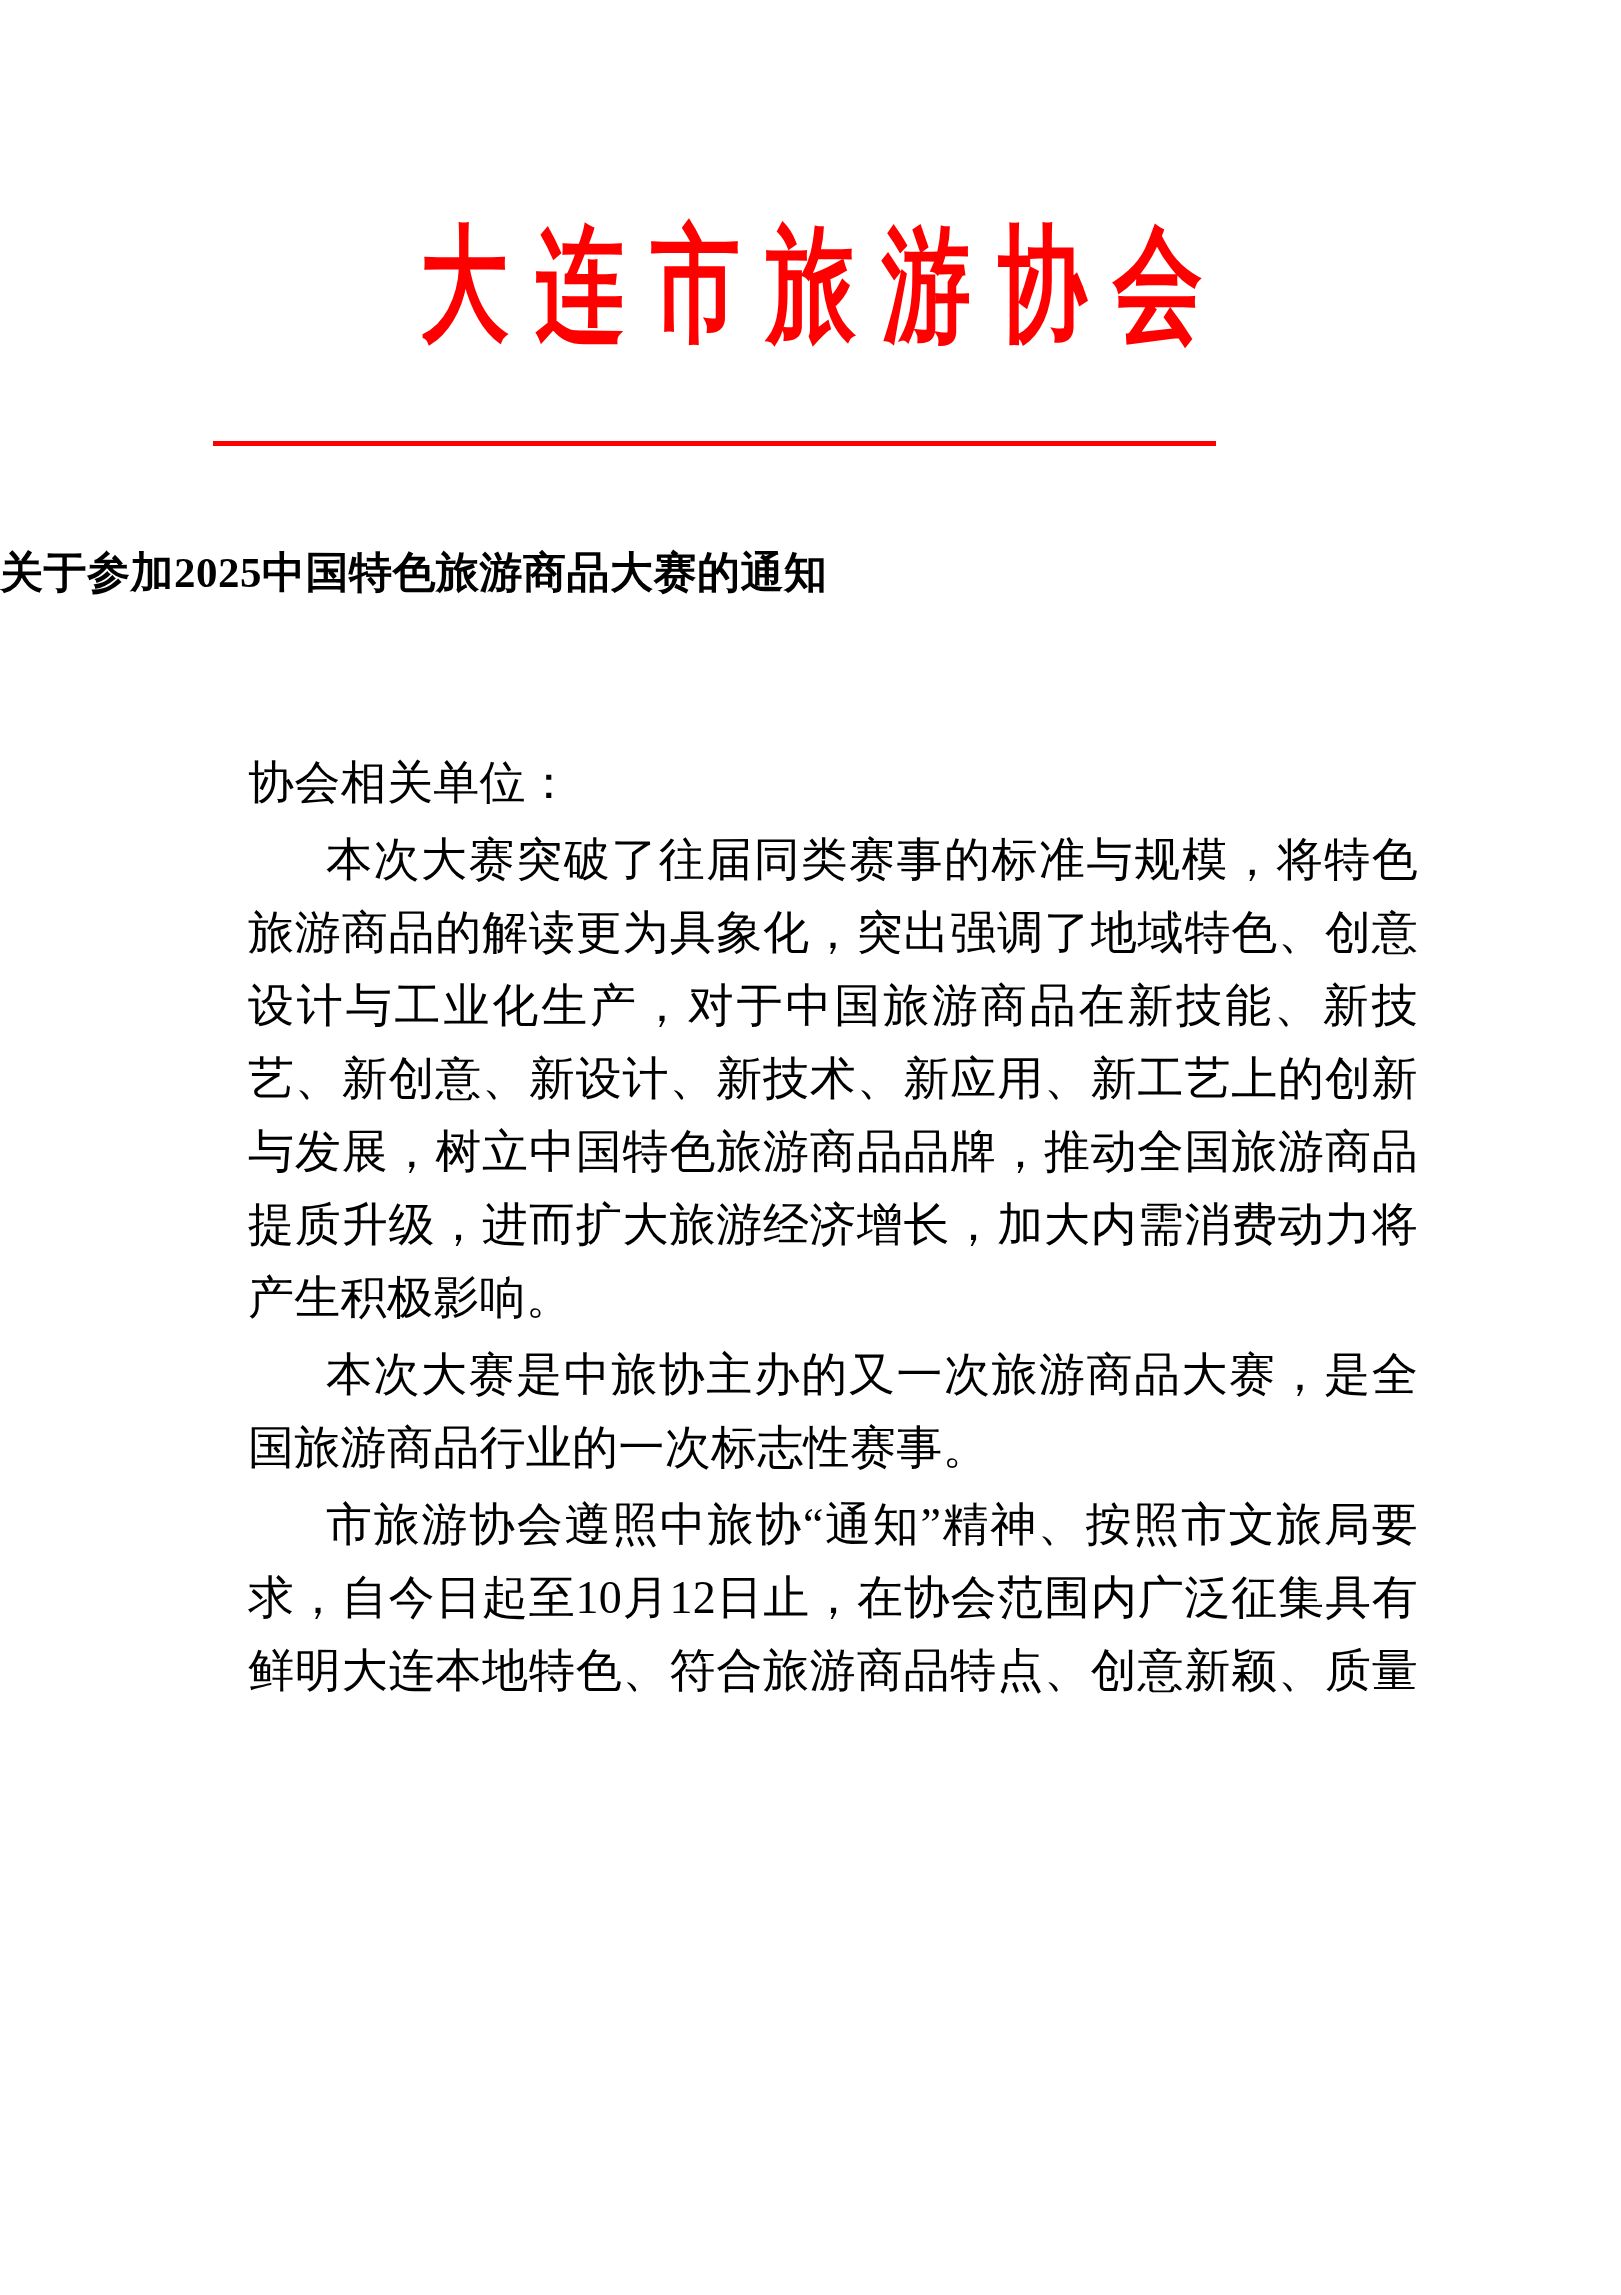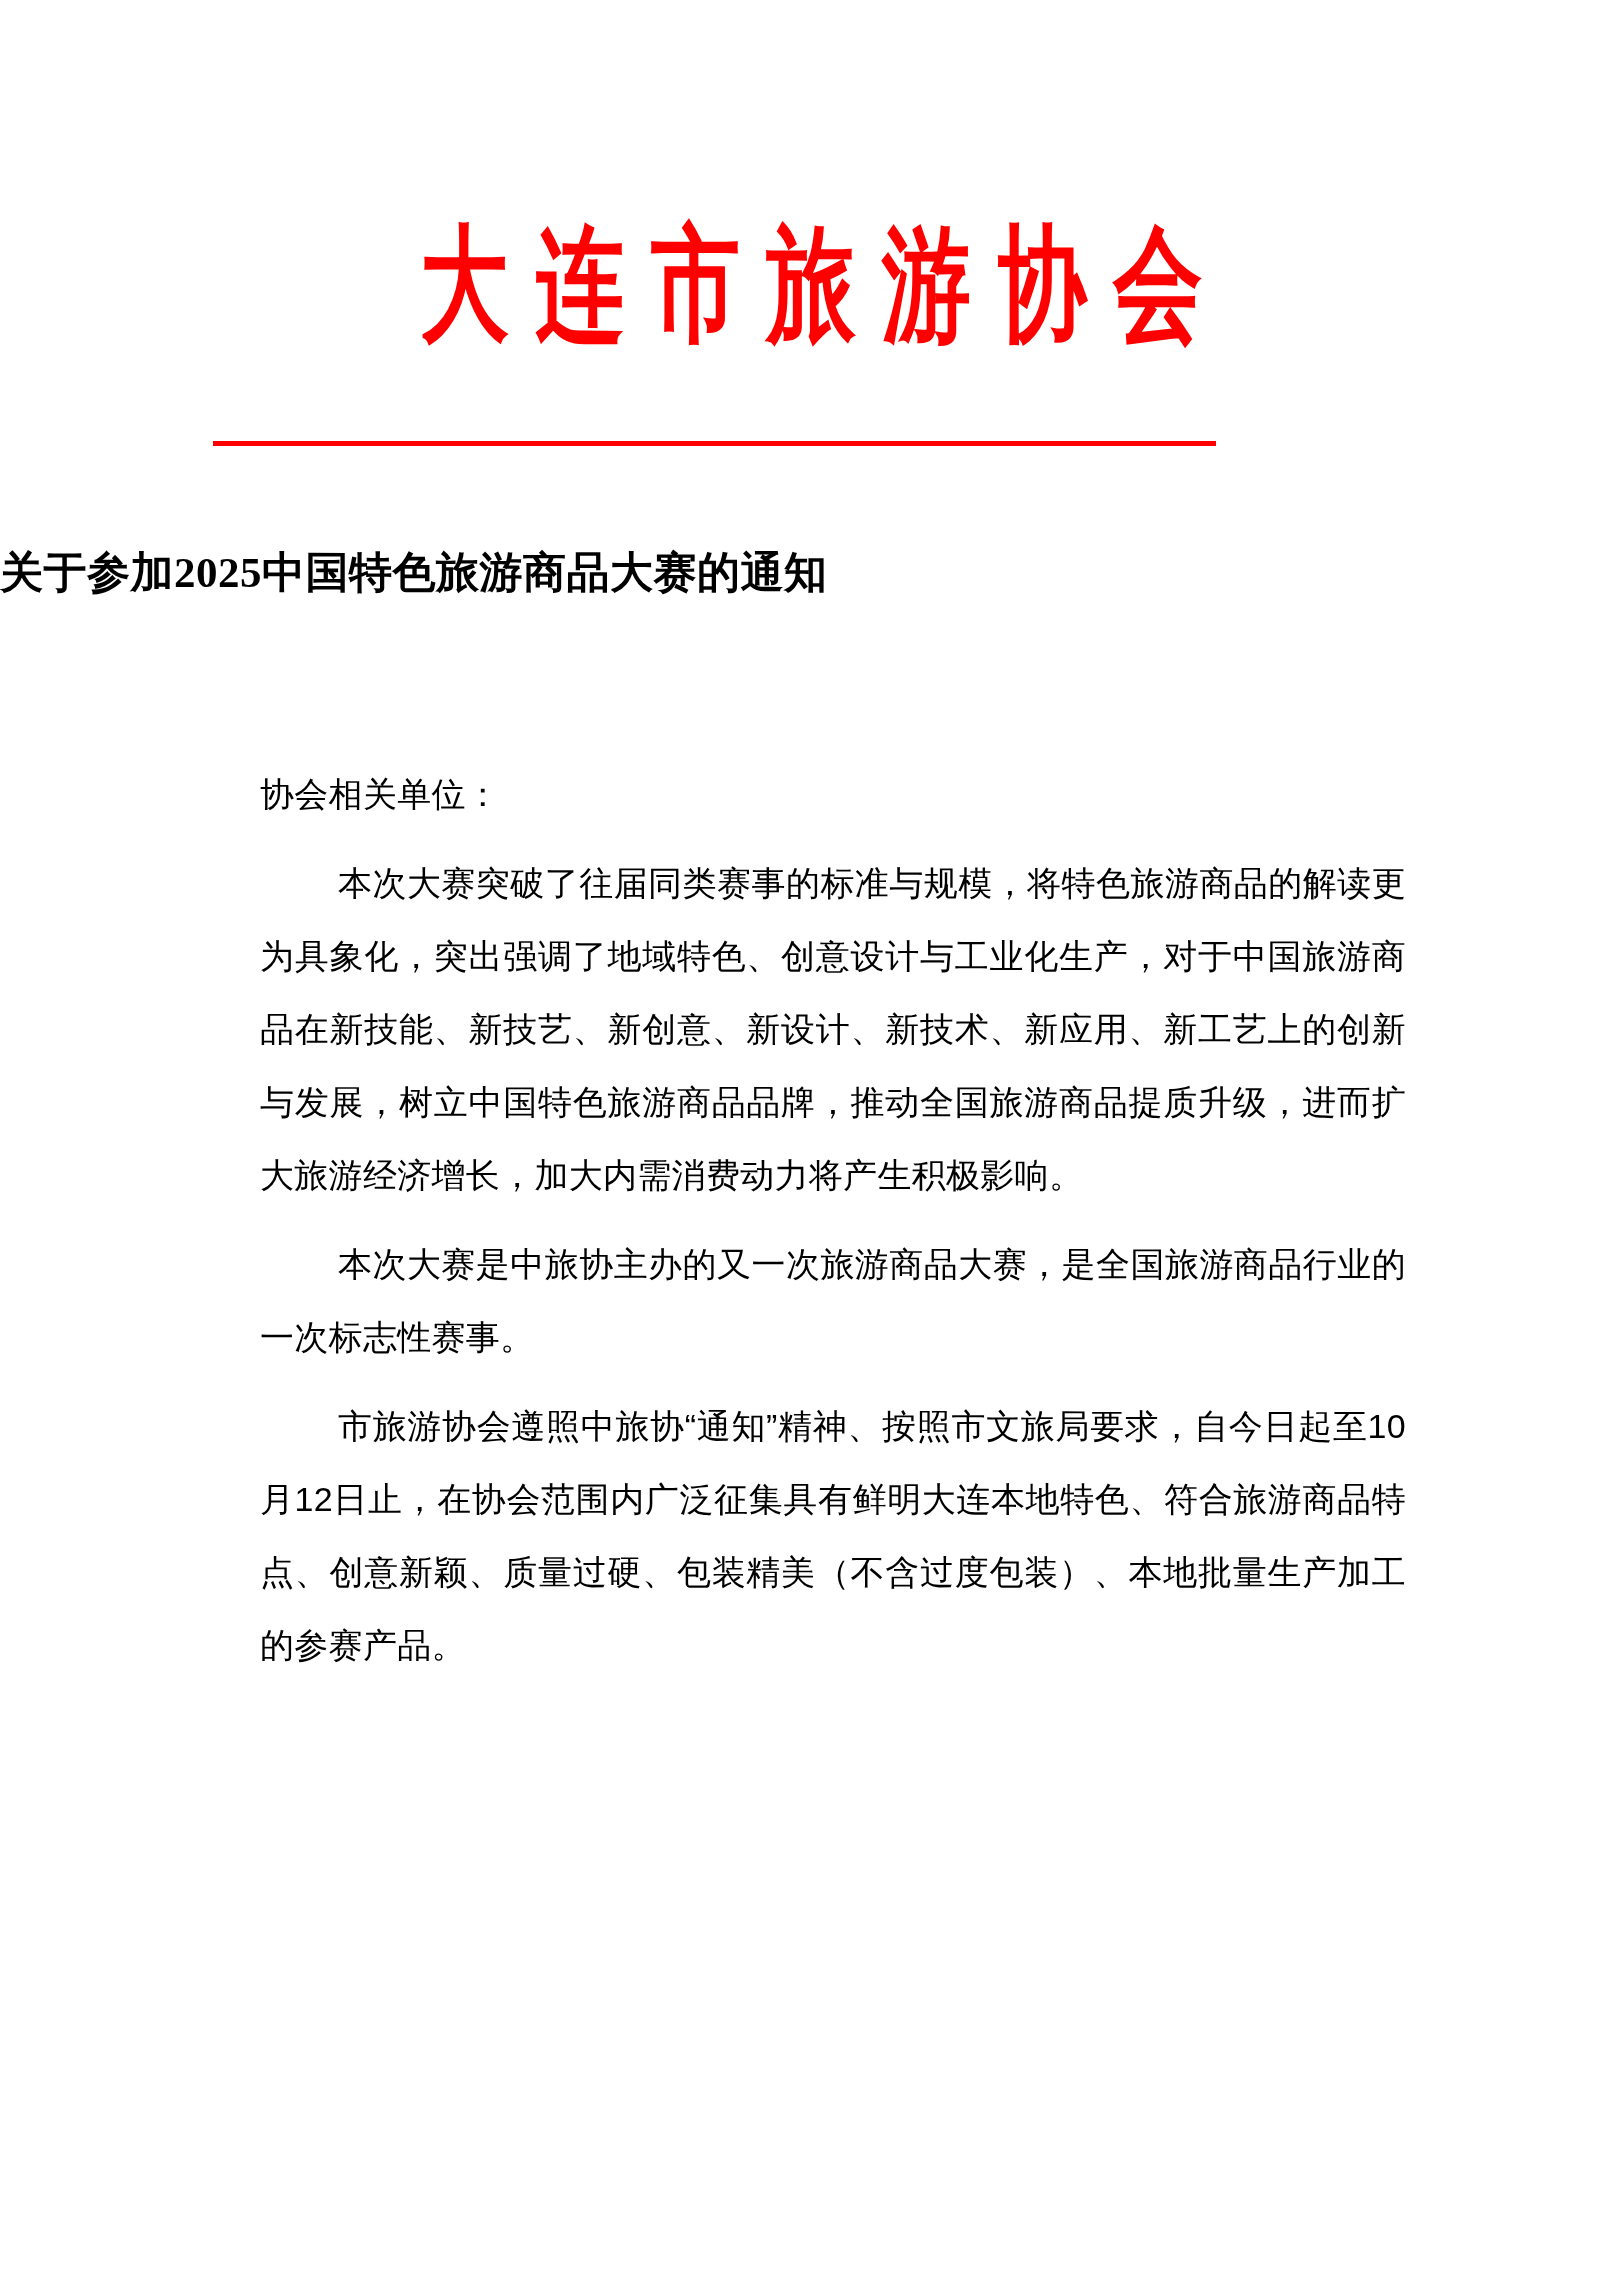--- a/index.html
+++ b/index.html
@@ -69,27 +69,27 @@
 
   
   .body-block {
     position: absolute;
     left: 244px;
     top: 742px;
     width: 1178px;
   }
   .para {
     color: #000000;
-    font-family: Liberation Sans, sans-serif;
-    font-size: 34px;
+    font-family: Liberation Serif, serif;
+    font-size: 46px;
     line-height: 73px;
     text-align: justify;
     text-justify: inter-character;
     letter-spacing: 0.3px;
-    margin: 16px;
+    margin: 4px;
     white-space: normal;
   }
   .para.indent {
     text-indent: 78px;
   }
 
   
   .page-number {
     position: absolute;
     left: 0;

